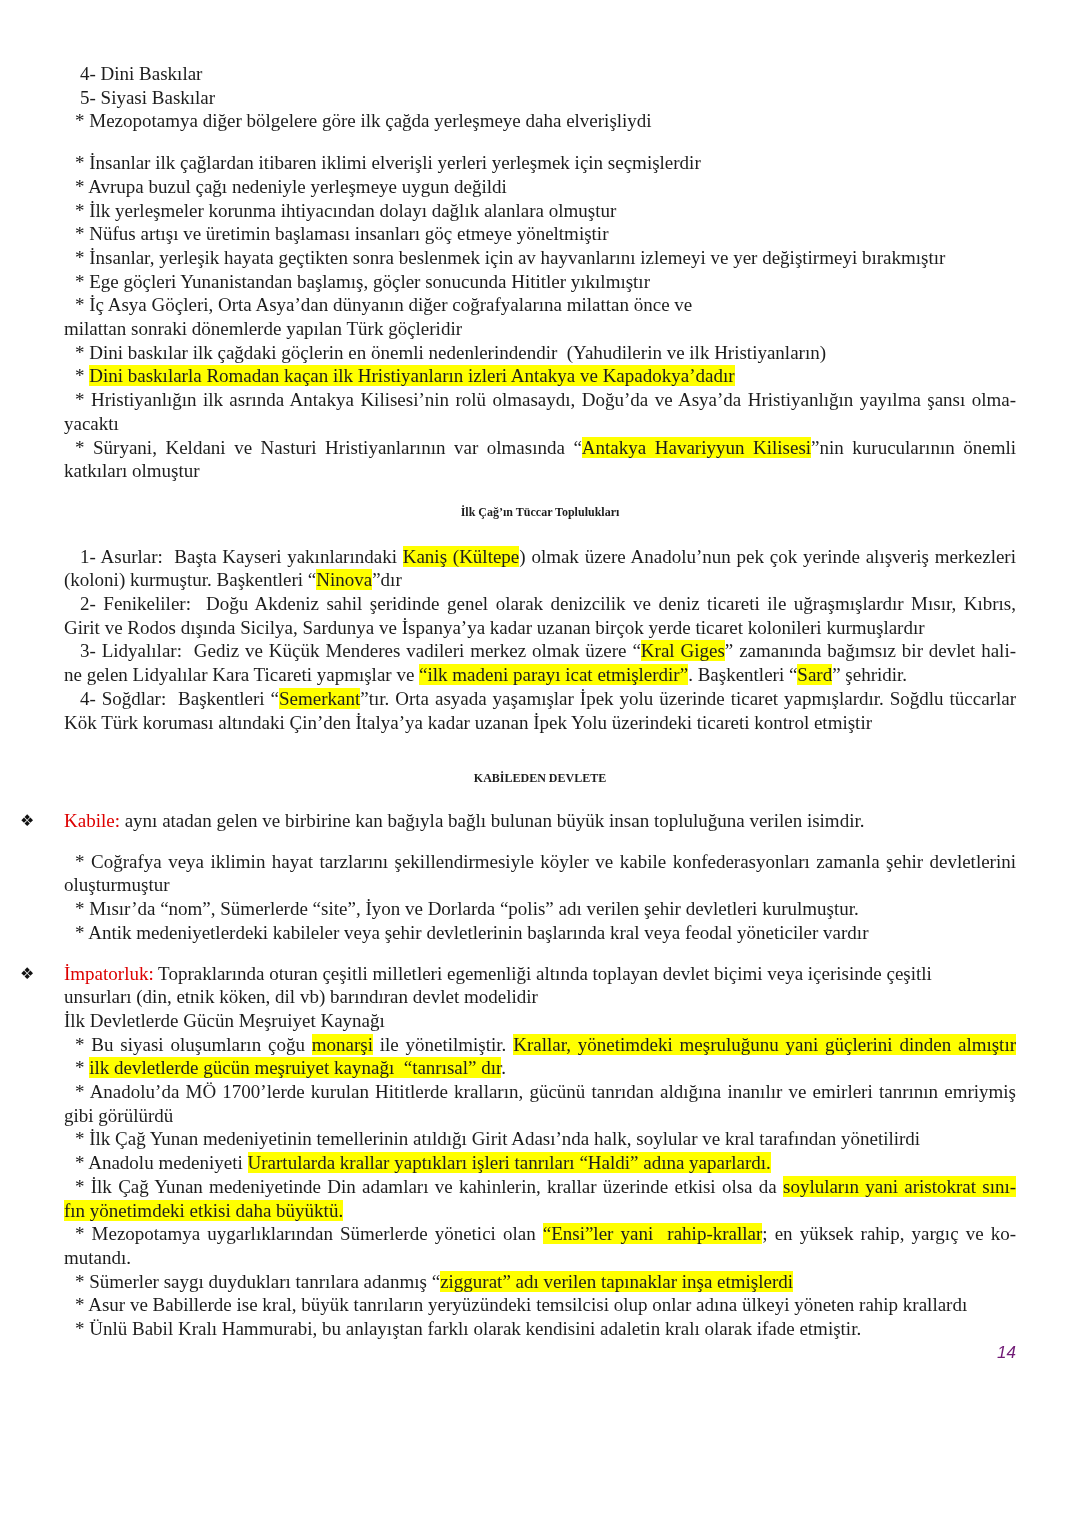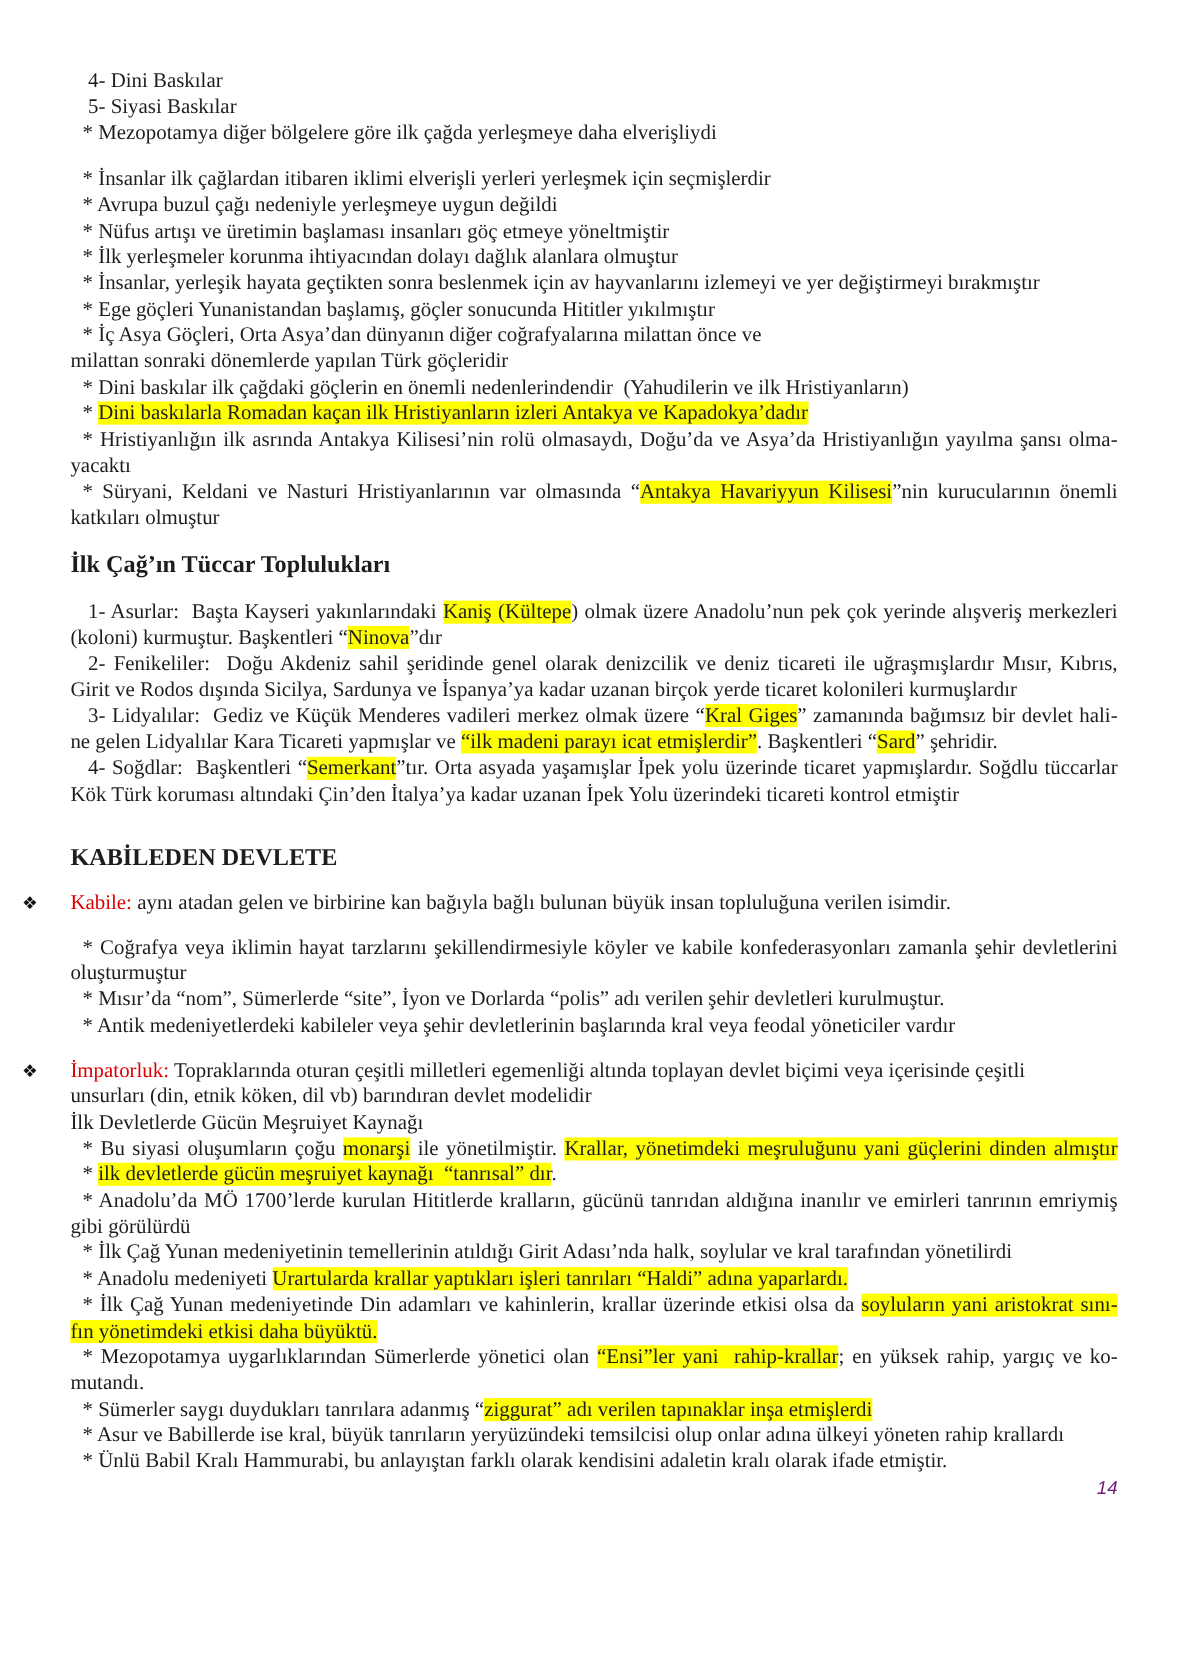--- a/index.html
+++ b/index.html
@@ -13,21 +13,21 @@
     padding: 62px 64px 16px 64px;
     font-family: "Liberation Serif", serif;
     font-size: 19px;
     line-height: 23.7px;
     color: var(--text, #1d1d1d);
     overflow: hidden;
   }
   .line { white-space: pre-wrap; min-height: 23.7px; }
   .line.li   { padding-left: 11px; }
   .line.num  { padding-left: 16px; }
-  .line.center { text-align: left; font-weight: bold; font-size: 22px; }
+  .line.center { text-align: center; font-weight: bold; font-size: 12px; }
   .line.diamond { position: relative; }
   .dmk {
     position: absolute;
     left: -44px; top: 2px;
     font-size: 16px;
     color: #111;
     font-family: "DejaVu Sans", sans-serif;
     line-height: 20px;
   }
   .b { font-weight: normal; }
@@ -45,22 +45,22 @@
 </head>
 <body>
 
 <div class="page" style="--text: #1d1d1d; --red: #dd0000; --hl: #ffff00; --bg: #ffffff;">
   <div>
       <div class="line num"><span>4- Dini Baskılar</span></div>
       <div class="line num"><span>5- Siyasi Baskılar</span></div>
       <div class="line li"><span>* Mezopotamya diğer bölgelere göre ilk çağda yerleşmeye daha elverişliydi</span></div>
       <div class="line li" style="margin-top: 18px;"><span>* İnsanlar ilk çağlardan itibaren iklimi elverişli yerleri yerleşmek için seçmişlerdir</span></div>
       <div class="line li"><span>* Avrupa buzul çağı nedeniyle yerleşmeye uygun değildi</span></div>
+      <div class="line li"><span>* İlk yerleşmeler korunma ihtiyacından dolayı dağlık alanlara olmuştur</span></div>
       <div class="line li"><span>* Nüfus artışı ve üretimin başlaması insanları göç etmeye yöneltmiştir</span></div>
-      <div class="line li"><span>* İlk yerleşmeler korunma ihtiyacından dolayı dağlık alanlara olmuştur</span></div>
       <div class="line li"><span>* İnsanlar, yerleşik hayata geçtikten sonra beslenmek için av hayvanlarını izlemeyi ve yer değiştirmeyi bırakmıştır</span></div>
       <div class="line li"><span>* Ege göçleri Yunanistandan başlamış, göçler sonucunda Hititler yıkılmıştır</span></div>
       <div class="line li"><span>* İç Asya Göçleri, Orta Asya’dan dünyanın diğer coğrafyalarına milattan önce ve</span></div>
       <div class="line cont"><span>milattan sonraki dönemlerde yapılan Türk göçleridir</span></div>
       <div class="line li"><span>* Dini baskılar ilk çağdaki göçlerin en önemli nedenlerindendir  (Yahudilerin ve ilk Hristiyanların)</span></div>
       <div class="line li"><span>* </span><span class="h">Dini baskılarla Romadan kaçan ilk Hristiyanların izleri </span><span class="b h">Antakya</span><span class="h"> ve </span><span class="b h">Kapadokya</span><span class="h">’dadır</span></div>
       <div class="line li j"><span>* Hristiyanlığın ilk asrında Antakya Kilisesi’nin rolü olmasaydı, Doğu’da ve Asya’da Hristiyanlığın yayılma şansı olma-</span></div>
       <div class="line cont"><span>yacaktı</span></div>
       <div class="line li j"><span>* Süryani, Keldani ve Nasturi Hristiyanlarının var olmasında “</span><span class="h">Antakya Havariyyun Kilisesi</span><span>”nin kurucularının önemli</span></div>
       <div class="line cont"><span>katkıları olmuştur</span></div>

